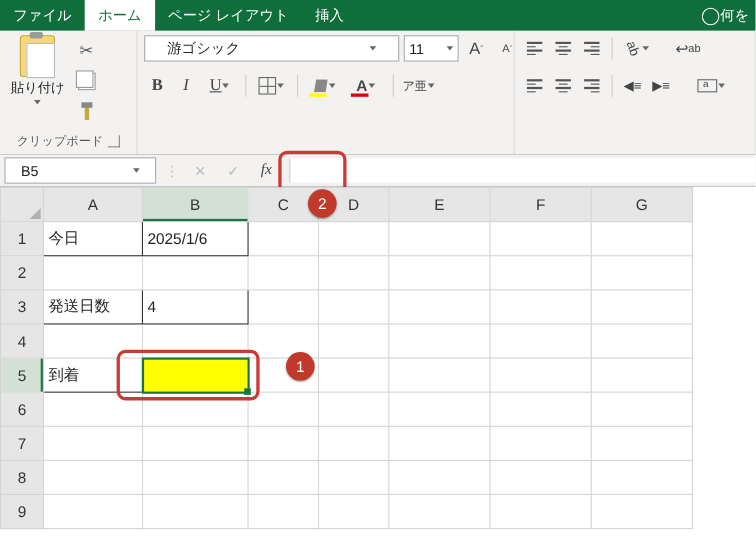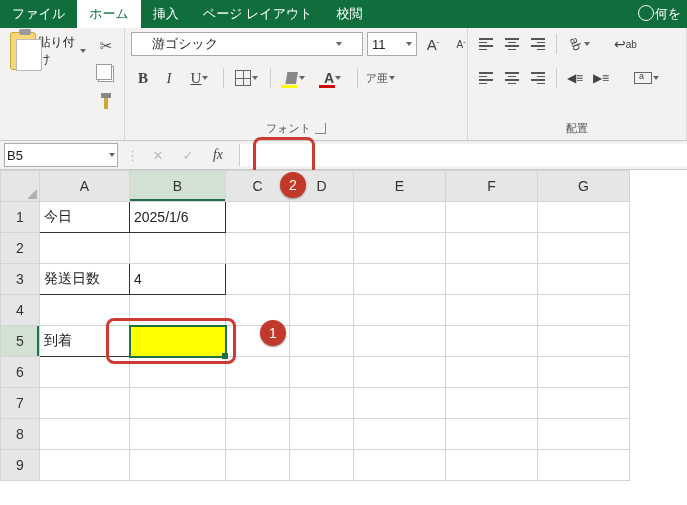--- a/index.html
+++ b/index.html
@@ -1,29 +1,29 @@
 <!DOCTYPE html>
 <html><head>
 <meta charset="utf-8">
 <style>
   html,body{margin:0;padding:0;font-family:"Yu Gothic","Meiryo",sans-serif;font-size:13px;background:#fff;color:#222;width:687px;height:505px;overflow:hidden}
   .tabs{display:flex;align-items:stretch;background:#0f6e3c;height:28px;color:#fff;font-size:13px}
   .tab{padding:5px 12px;cursor:pointer;white-space:nowrap}
   .tab.active{background:#fff;color:#0f6e3c;font-weight:500}
-  .tell{display:flex;align-items:flex-start;gap:1px;margin-left:auto;padding:5px 6px}
+  .tell{display:flex;align-items:flex-end;gap:1px;margin-left:auto;padding:5px 6px}
   .bulb{width:14px;height:14px;border:1.5px solid #fff;border-radius:50%;position:relative}
   .ribbon{display:flex;border-bottom:1px solid #c8c8c8;height:112px;background:#f3f2f1}
   .group{border-right:1px solid #d9d9d9;display:flex;flex-direction:column;padding:4px 6px 2px}
   .group-body{flex:1;display:flex;align-items:flex-start;gap:4px}
   .group-label{font-size:11px;text-align:center;color:#555;display:flex;justify-content:center;align-items:center;gap:4px;padding-bottom:2px}
   .launcher{width:10px;height:10px;border:1px solid #888;border-top:none;border-left:none;position:relative}
   .btn{min-width:22px;height:22px;border:1px solid transparent;display:inline-flex;align-items:center;justify-content:center;border-radius:2px;position:relative;color:#444}
   .dd{width:8px;display:inline-flex;justify-content:center}
   .chev{width:0;height:0;border-left:3px solid transparent;border-right:3px solid transparent;border-top:4px solid #666}
-  .big-paste{display:flex;flex-direction:row;align-items:center;gap:2px;padding:0 4px}
+  .big-paste{display:flex;flex-direction:column;align-items:center;gap:2px;padding:0 4px}
   .paste-icon{width:30px;height:36px;background:#f7d778;border:1px solid #c9a93a;border-radius:3px;position:relative}
   .paste-icon::before{content:"";position:absolute;top:-4px;left:8px;width:12px;height:6px;background:#9a9a9a;border-radius:2px}
   .paste-icon::after{content:"";position:absolute;top:6px;left:5px;width:24px;height:30px;background:#fff;border:1px solid #bbb}
   .cut-icon{font-size:15px;color:#5a5a5a}
   .copy-icon{width:14px;height:14px;border:1px solid #999;background:#fff;position:relative}
   .copy-icon::after{content:"";position:absolute;left:-3px;top:-3px;width:14px;height:14px;border:1px solid #999;background:#fff}
   .brush-icon{width:4px;height:14px;background:#c9a93a;position:relative}
   .brush-icon::after{content:"";position:absolute;top:-2px;left:-3px;width:10px;height:5px;background:#888}
   .font-row{display:flex;gap:4px;align-items:center;margin-bottom:6px}
   .font-name{width:190px;height:22px;border:1px solid #aaa;background:#fff;display:flex;align-items:center;padding:0 20px;justify-content:space-between}
@@ -45,21 +45,21 @@
   .align-lines{display:flex;flex-direction:column;gap:2px;width:14px}
   .align-lines span{height:1.5px;background:#555}
   .L span:nth-child(1){width:100%}.L span:nth-child(2){width:60%}.L span:nth-child(3){width:100%}.L span:nth-child(4){width:60%}
   .C span{margin:0 auto}.C span:nth-child(1){width:100%}.C span:nth-child(2){width:60%}.C span:nth-child(3){width:100%}.C span:nth-child(4){width:60%}
   .R span{margin-left:auto}.R span:nth-child(1){width:100%}.R span:nth-child(2){width:60%}.R span:nth-child(3){width:100%}.R span:nth-child(4){width:60%}
   .indent{display:flex;align-items:center;font-size:12px;gap:1px}
   .wrap-t{font-size:14px}
   .merge{width:16px;height:10px;border:1px solid #666;position:relative}
   .merge::after{content:"a";font-size:9px;position:absolute;left:4px;top:-2px}
   .namebox-row{display:flex;align-items:center;height:28px;border-bottom:1px solid #c8c8c8;background:#f3f2f1}
-  .namebox{width:108px;height:22px;margin:0 4px;border:1px solid #aaa;background:#fff;display:flex;align-items:center;padding:0 2px;justify-content:space-between}
+  .namebox{width:108px;height:22px;margin:0 4px;border:1px solid #aaa;background:#fff;display:flex;align-items:center;padding:0 14px;justify-content:space-between}
   .fx-btn{width:18px;height:18px;display:inline-flex;align-items:center;justify-content:center;color:#888;margin:0 6px}
   .fx-label{font-style:italic;font-family:"Times New Roman",serif;font-size:14px;color:#444}
   .red-ring{border:3px solid #cc3b33;border-radius:8px;position:absolute;pointer-events:none}
   .badge{position:absolute;width:26px;height:26px;border-radius:50%;background:#c0392b;color:#fff;display:flex;align-items:center;justify-content:center;font-size:14px;box-shadow:0 1px 2px rgba(0,0,0,.4)}
   .sheet{position:relative;height:340px;overflow:hidden}
   table.grid{border-collapse:collapse;table-layout:fixed}
   table.grid th,table.grid td{border:1px solid #d4d4d4;height:30px;padding:0 4px;font-size:14px;text-align:left;background:#fff}
   table.grid th{background:#e6e6e6;font-weight:normal;text-align:center;color:#333}
   table.grid th.rowh{width:30px}
   .corner{width:30px;background:#e6e6e6;border:1px solid #d4d4d4;position:relative}
@@ -72,23 +72,22 @@
   .th-active{background:#d3e1d4 !important;color:#16693c;position:relative}
   .th-active-col::after{content:"";position:absolute;left:0;right:0;bottom:0;height:2px;background:#1f7246}
   .th-active-row::after{content:"";position:absolute;top:0;bottom:0;right:0;width:2px;background:#1f7246}
 </style>
 </head>
 <body>
 
 <div class="tabs">
   <div class="tab">ファイル</div>
   <div class="tab active">ホーム</div>
+  <div class="tab">ページ レイアウト</div>
   <div class="tab">挿入</div>
-  <div class="tab">ページ レイアウト</div>
-  <div class="tab">校閲</div>
   <div class="tell">
     <span class="bulb"></span>
     <span>何を</span>
   </div>
 </div>
 
 <div class="ribbon">
 
   <div class="group" style="width:112px">
     <div class="group-body">
@@ -102,20 +101,24 @@
             <span class="cut-icon">✂</span>
           </div>
         <div class="btn">
             <span class="copy-icon"></span>
           </div>
         <div class="btn">
             <span class="brush-icon"></span>
           </div>
       </div>
     </div>
+    <div class="group-label">
+        <span>クリップボード</span>
+        <span class="launcher"></span>
+      </div>
   </div>
 
   <div class="group" style="width:330px">
     <div class="group-body" style="flex-direction:column;width:100%">
       <div class="font-row">
         <div class="font-name">
           <span>游ゴシック</span>
           <span class="chev"></span>
         </div>
         <div class="font-size">
@@ -168,24 +171,20 @@
           </div>
         <span class="sep"></span>
         <div class="btn" style="width:32px">
             <span class="ruby">ア亜</span>
             <span class="dd">
               <span class="chev"></span>
             </span>
           </div>
       </div>
     </div>
-    <div class="group-label">
-        <span>フォント</span>
-        <span class="launcher"></span>
-      </div>
   </div>
 
   <div class="group" style="flex:1">
     <div class="group-body" style="flex-direction:column;width:100%">
       <div class="btn-row" style="margin-bottom:6px">
         <div class="btn">
             <span class="align-lines L">
               <span></span>
               <span></span>
               <span></span>
@@ -255,23 +254,20 @@
           </div>
         <span style="width:12px"></span>
         <div class="btn" style="width:34px">
             <span class="merge"></span>
             <span class="dd">
               <span class="chev"></span>
             </span>
           </div>
       </div>
     </div>
-    <div class="group-label">
-        <span>配置</span>
-      </div>
   </div>
 </div>
 
 <div class="namebox-row" style="position:relative">
   <div class="namebox">
     <span>B5</span>
     <span class="chev"></span>
   </div>
   <span style="color:#bbb;margin:0 4px">⋮</span>
   <span class="fx-btn" style="color:#bbb">✕</span>

